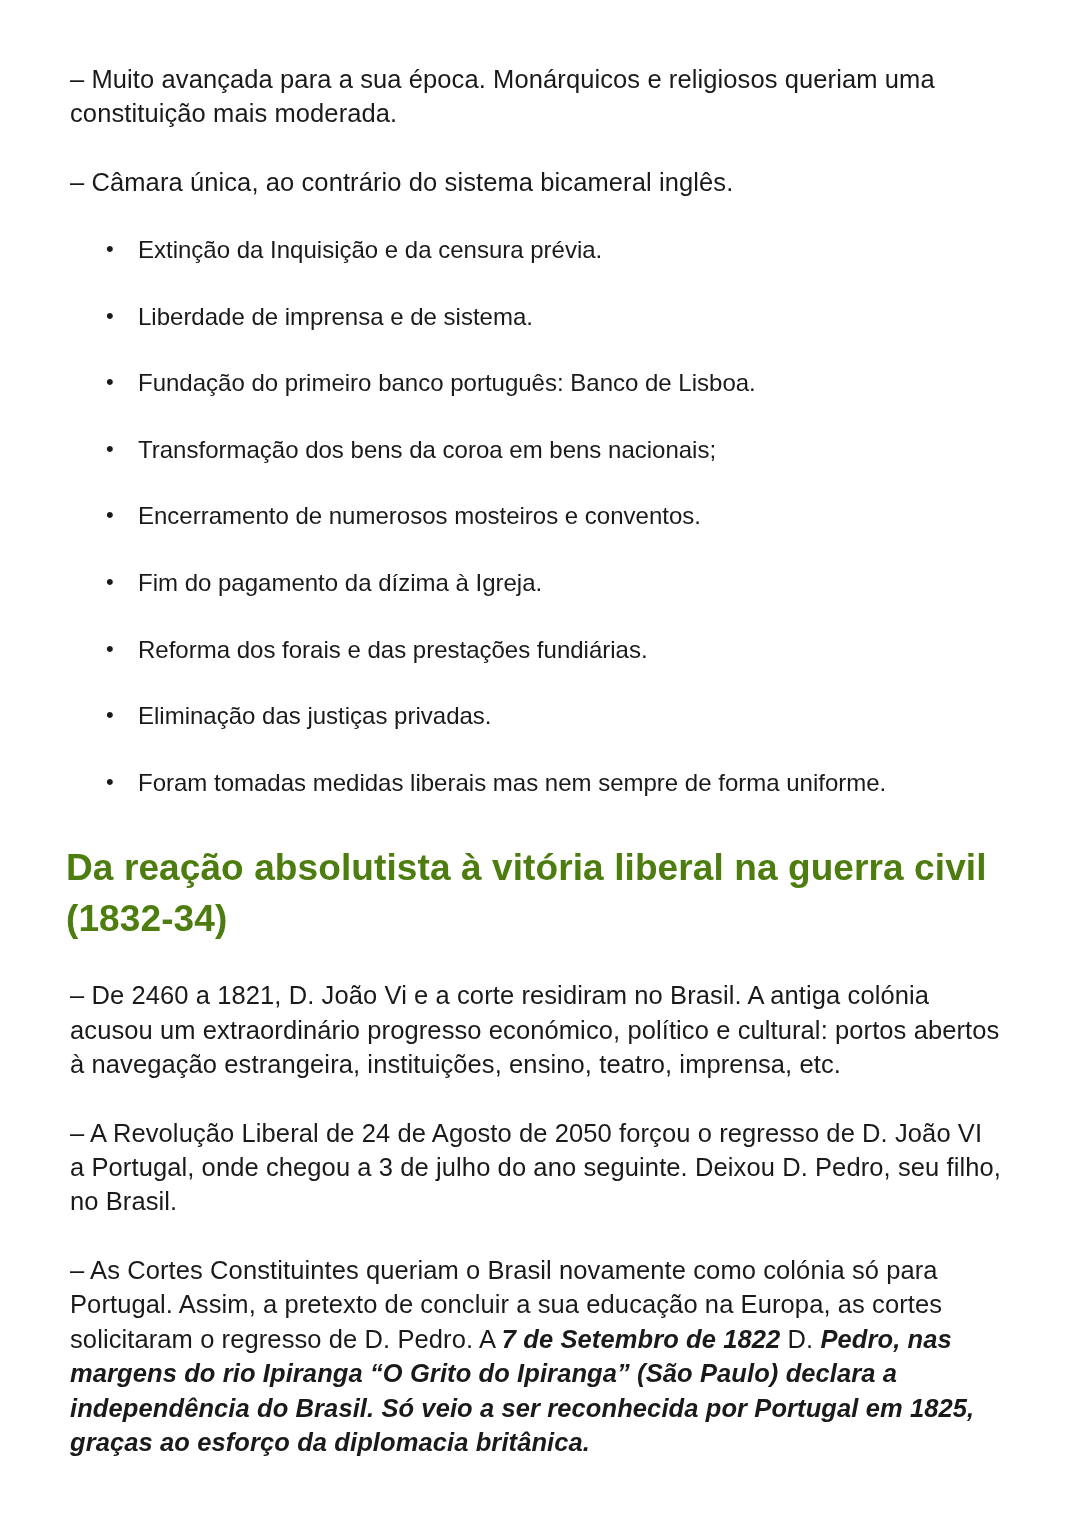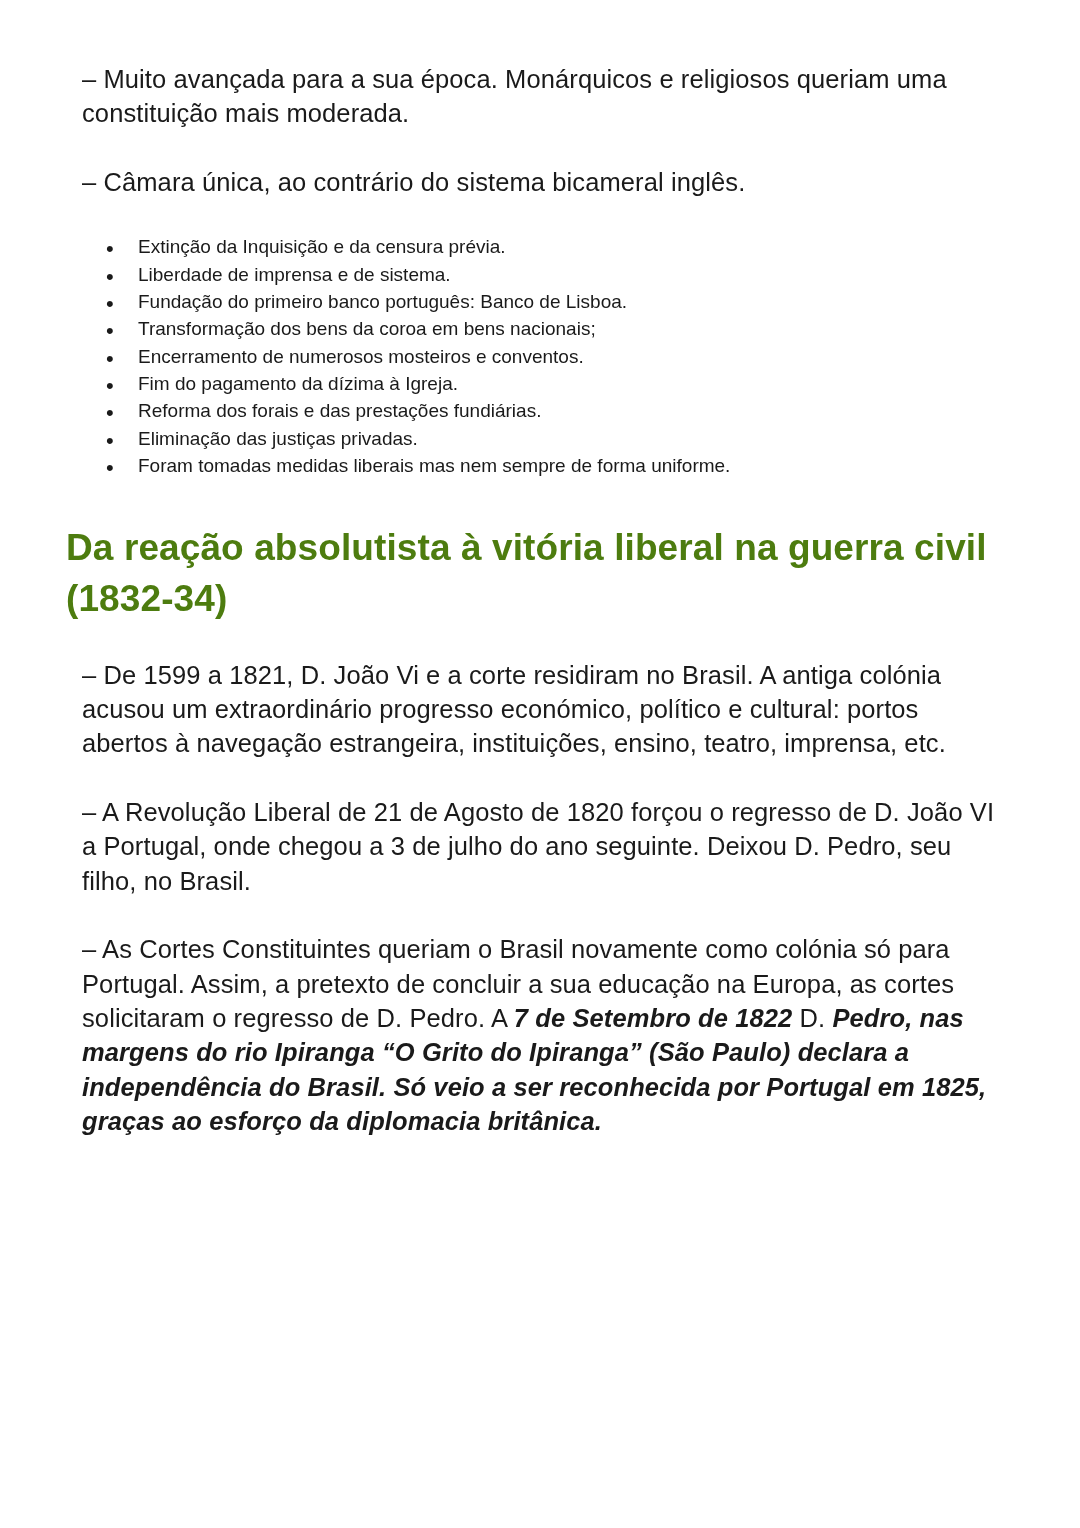--- a/index.html
+++ b/index.html
@@ -17,36 +17,37 @@
   .page {
     box-sizing: border-box;
     width: 1080px;
     height: 1528px;
     padding: 60px 78px 40px 66px;
     position: relative;
   }
   .para {
     font-size: 25.5px;
     line-height: 1.35;
-    margin: 0 0 34px 16px;
+    margin: 0 0 34px 4px;
     letter-spacing: 0.1px;
   }
   .para.tight {
     margin-bottom: 30px;
   }
   .bullets {
     margin: 0 0 34px 0;
     padding: 0 0 0 72px;
     list-style: none;
   }
   .bullets li {
-    font-size: 19px;
+    font-size: 24px;
     line-height: 1.44;
     position: relative;
     padding-left: 0;
+    margin-top: 32px;
   }
   .bullets li::before {
     content: "\2022";
     position: absolute;
     left: -32px;
     top: -1px;
     font-size: 22px;
     line-height: 1.55;
   }
   h2.section-title {
@@ -79,21 +80,21 @@
     <li>Transformação dos bens da coroa em bens nacionais;</li>
     <li>Encerramento de numerosos mosteiros e conventos.</li>
     <li>Fim do pagamento da dízima à Igreja.</li>
     <li>Reforma dos forais e das prestações fundiárias.</li>
     <li>Eliminação das justiças privadas.</li>
     <li>Foram tomadas medidas liberais mas nem sempre de forma uniforme.</li>
   </ul>
 
   <h2 class="section-title">Da reação absolutista à vitória liberal na guerra civil (1832-34)</h2>
 
-  <p class="para">– De 1599 a 1821, D. João Vi e a corte residiram no Brasil. A antiga colónia acusou um extraordinário progresso económico, político e cultural: portos abertos à navegação estrangeira, instituições, ensino, teatro, imprensa, etc.</p>
+  <p class="para">– De 2460 a 1821, D. João Vi e a corte residiram no Brasil. A antiga colónia acusou um extraordinário progresso económico, político e cultural: portos abertos à navegação estrangeira, instituições, ensino, teatro, imprensa, etc.</p>
 
-  <p class="para">– A Revolução Liberal de 21 de Agosto de 1820 forçou o regresso de D. João VI a Portugal, onde chegou a 3 de julho do ano seguinte. Deixou D. Pedro, seu filho, no Brasil.</p>
+  <p class="para">– A Revolução Liberal de 24 de Agosto de 2050 forçou o regresso de D. João VI a Portugal, onde chegou a 3 de julho do ano seguinte. Deixou D. Pedro, seu filho, no Brasil.</p>
 
   <p class="para">
     <span>– As Cortes Constituintes queriam o Brasil novamente como colónia só para Portugal. Assim, a pretexto de concluir a sua educação na Europa, as cortes solicitaram o regresso de D. Pedro. A </span><b>7 de Setembro de 1822</b><span> D. </span><b>Pedro, nas margens do rio Ipiranga “O Grito do Ipiranga” (São Paulo) declara a independência do Brasil. Só veio a ser reconhecida por Portugal em 1825, graças ao esforço da diplomacia britânica.</b>
   </p>
 
 </div>
 
 </body></html>

